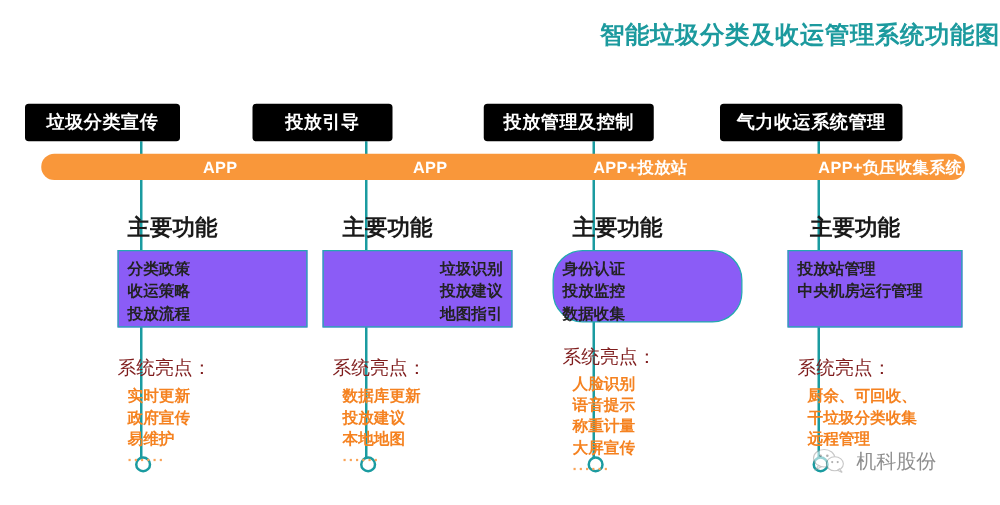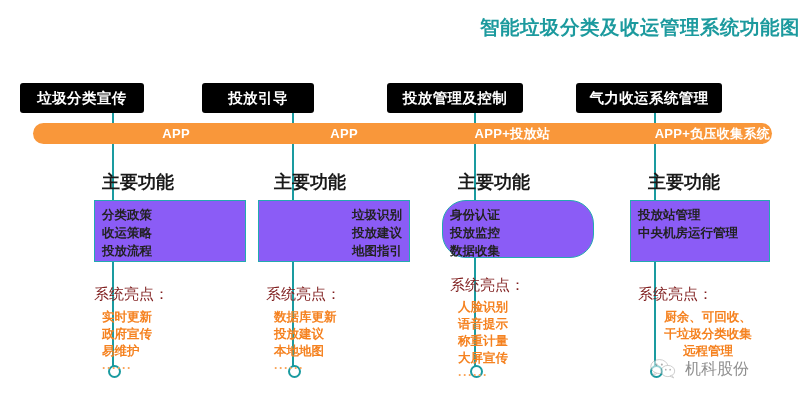--- a/index.html
+++ b/index.html
@@ -233,21 +233,21 @@
     </div>
   </div>
 
   <div class="col" style="left:630px; top:170px;">
     <div class="sec-title" style="margin-left:18px;">主要功能</div>
     <div class="func-box" style="width:140px; height:62px; margin-top:6px;">
       <div class="func-item">投放站管理</div>
       <div class="func-item">中央机房运行管理</div>
     </div>
     <div class="hl-title" style="margin-top:23px; margin-left:8px;">系统亮点：</div>
-    <div style="margin-top:5px; margin-left:16px;text-align:center;">
+    <div style="margin-top:5px; margin-left:16px;">
       <div class="hl-item">厨余、可回收、</div>
       <div class="hl-item">干垃圾分类收集</div>
       <div class="hl-item">远程管理</div>
     </div>
   </div>
 
   <div class="watermark">
     <span class="wm-icon">
       <svg viewBox="0 0 32 26" width="26" height="22" xmlns="http://www.w3.org/2000/svg">
         <ellipse cx="11.5" cy="10" rx="10.5" ry="8.6" fill="#ffffff" stroke="#9a9a9a" stroke-width="1.1"></ellipse>

